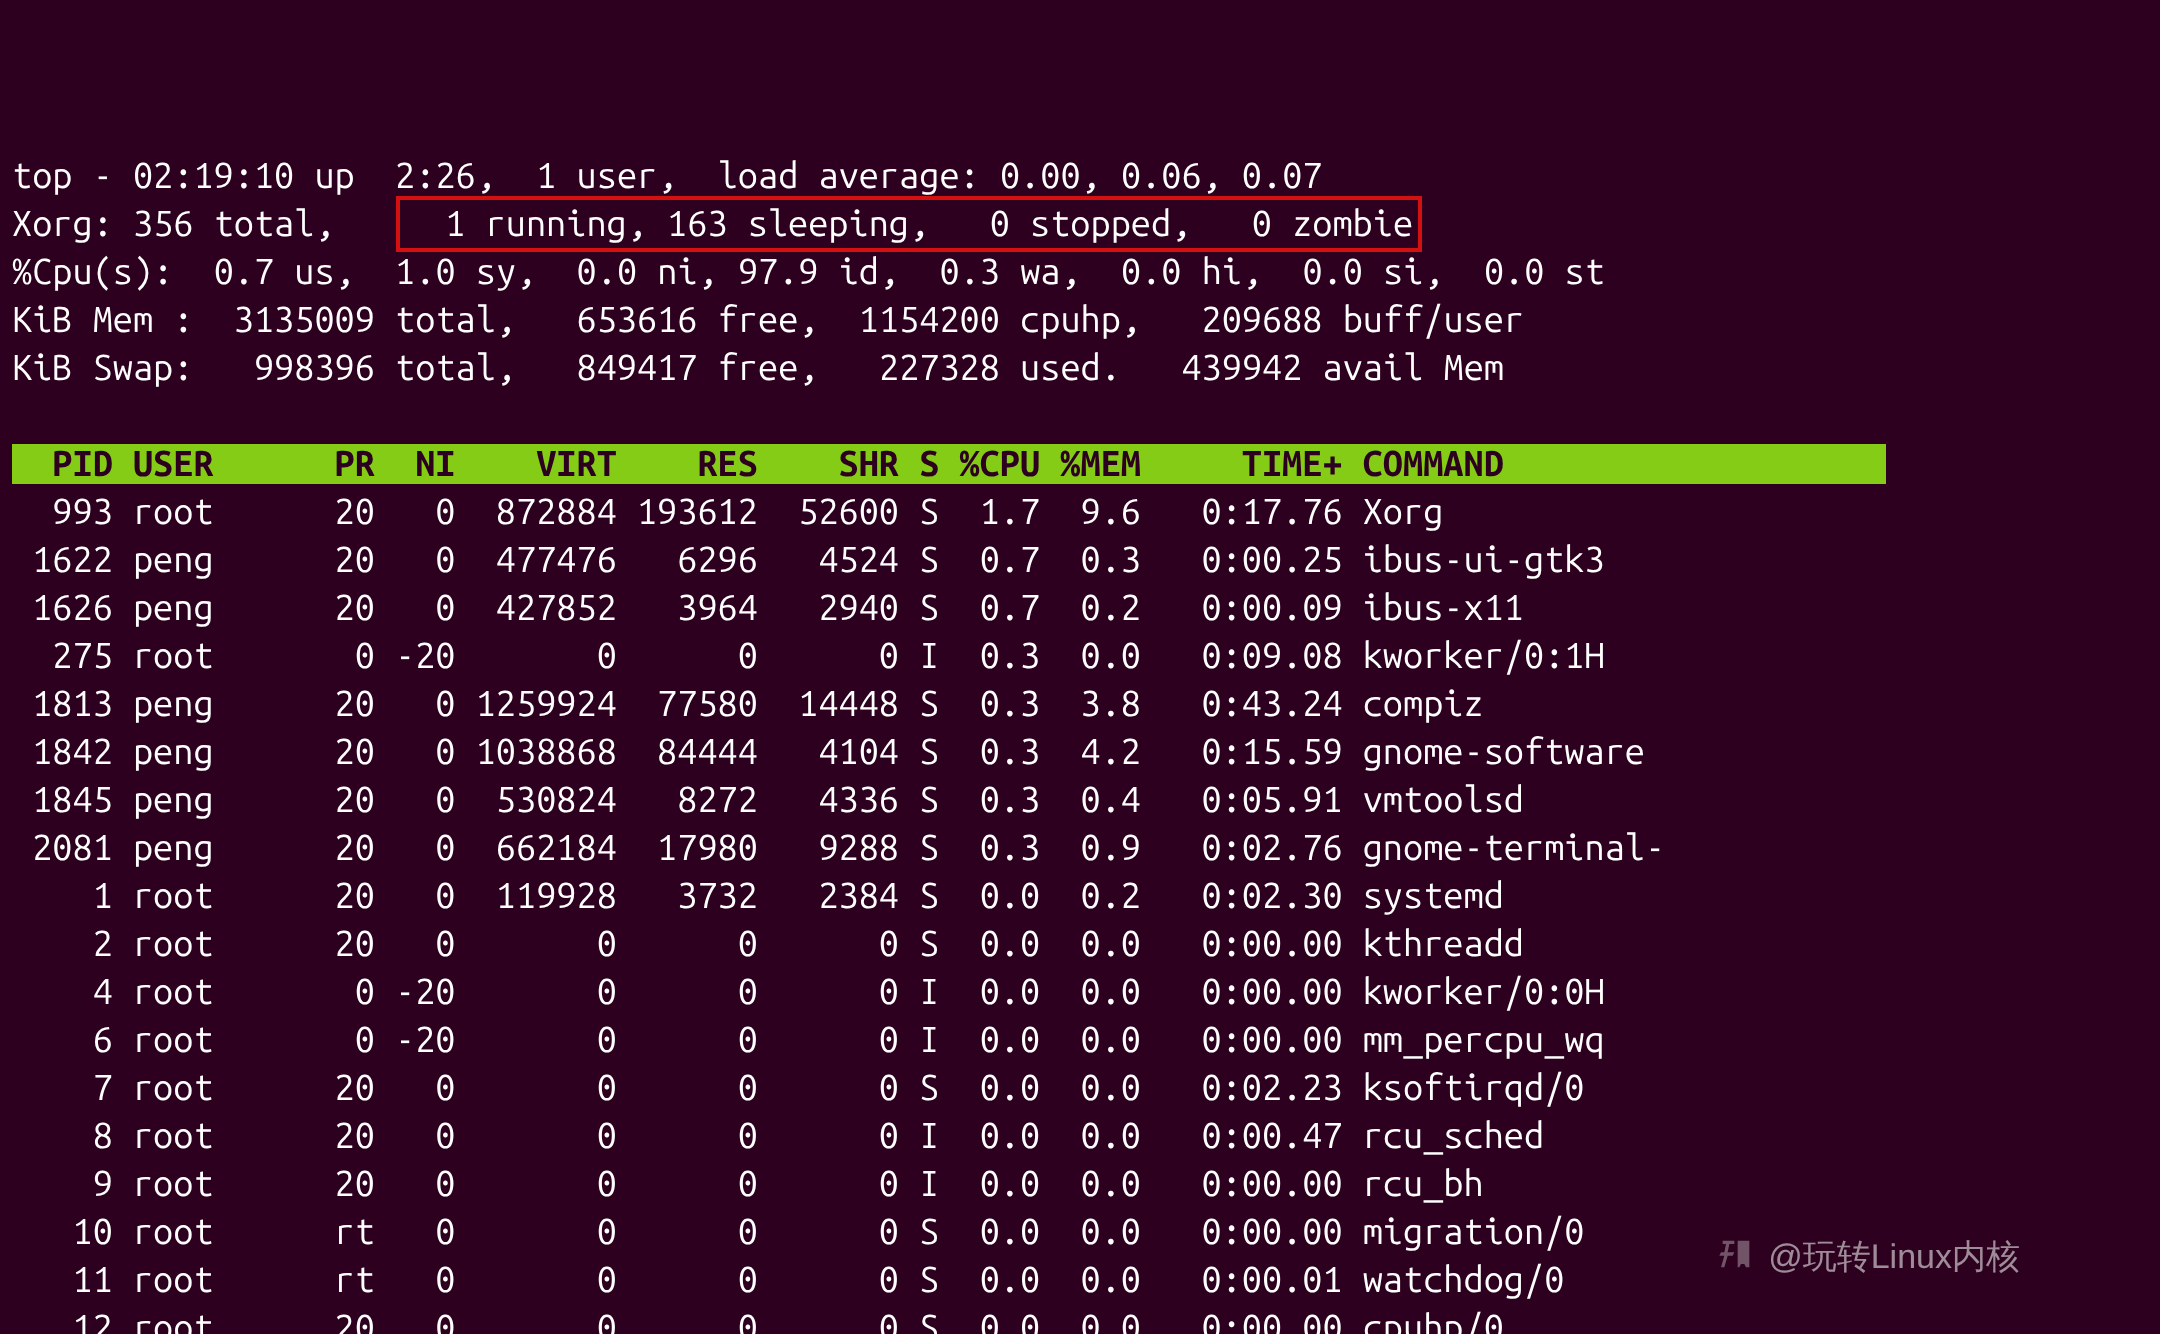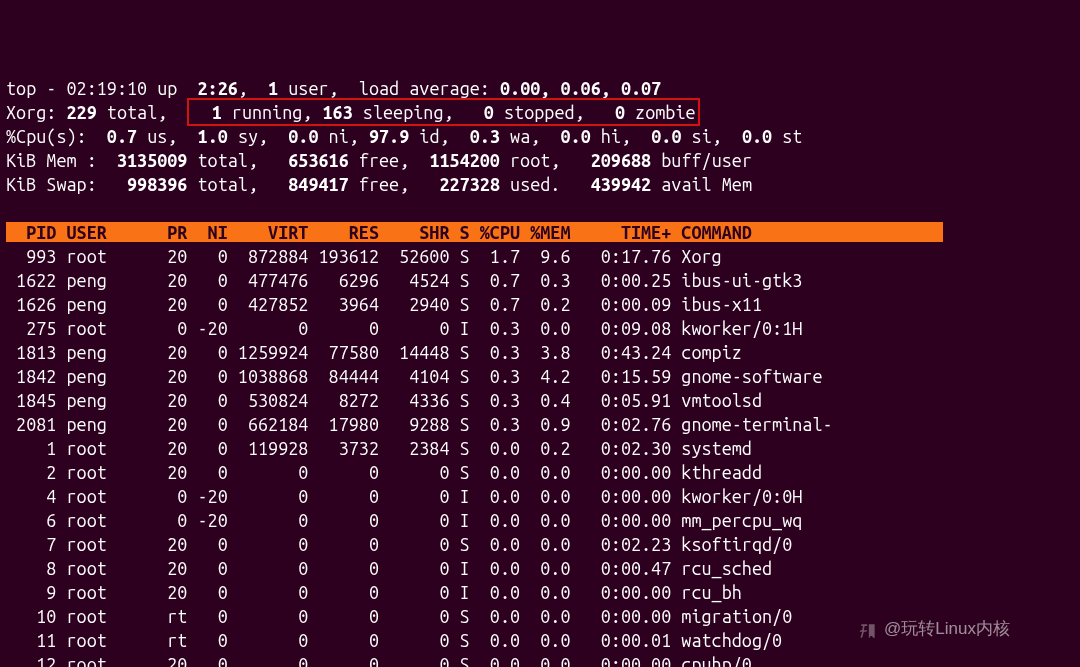--- a/index.html
+++ b/index.html
@@ -11,49 +11,49 @@
     font-size: 18px;
     line-height: 24px;
     width: 1080px;
     height: 667px;
     overflow: hidden;
     white-space: pre;
   }
   .screen {
     padding: 4px 6px;
   }
-  .bold { font-weight: bold; }
+  .bold { font-weight: normal; }
   .highlight-box {
     border: 2px solid #d41111;
     display: inline-block;
     padding: 0 2px;
-    margin: -2px 0;
+    margin: -2px 11px;
   }
-  .col-head { background: #f97316; color: #2c001e; font-weight: bold; }
+  .col-head { background: #84cc16; color: #2c001e; font-weight: bold; }
   .watermark {
     position: absolute;
     right: 70px;
     bottom: 26px;
     color: rgba(255,255,255,0.55);
     font-family: sans-serif;
     font-size: 17px;
     display: flex;
-    align-items: flex-end;
+    align-items: flex-start;
     gap: 6px;
     pointer-events: none;
   }
   .watermark svg { opacity: 0.6; }
 </style>
 </head>
 <body>
 <div class="screen">
 <span><span>top - 02:19:10 up </span><span class="bold"> 2:26</span><span>,  </span><span class="bold">1</span><span> user,  load average: </span><span class="bold">0.00, 0.06, 0.07</span></span>
-<span><span>Xorg: </span><span class="bold">229</span><span> total,  </span><span class="highlight-box"><span class="bold">  1</span><span> running, </span><span class="bold">163</span><span> sleeping,   </span><span class="bold">0</span><span> stopped,   </span><span class="bold">0</span><span> zombie</span></span></span>
+<span><span>Xorg: </span><span class="bold">356</span><span> total,  </span><span class="highlight-box"><span class="bold">  1</span><span> running, </span><span class="bold">163</span><span> sleeping,   </span><span class="bold">0</span><span> stopped,   </span><span class="bold">0</span><span> zombie</span></span></span>
 <span><span>%Cpu(s):  </span><span class="bold">0.7</span><span> us,  </span><span class="bold">1.0</span><span> sy,  </span><span class="bold">0.0</span><span> ni, </span><span class="bold">97.9</span><span> id,  </span><span class="bold">0.3</span><span> wa,  </span><span class="bold">0.0</span><span> hi,  </span><span class="bold">0.0</span><span> si,  </span><span class="bold">0.0</span><span> st</span></span>
-<span><span>KiB Mem :  </span><span class="bold">3135009</span><span> total,   </span><span class="bold">653616</span><span> free,  </span><span class="bold">1154200</span><span> root,   </span><span class="bold">209688</span><span> buff/user</span></span>
+<span><span>KiB Mem :  </span><span class="bold">3135009</span><span> total,   </span><span class="bold">653616</span><span> free,  </span><span class="bold">1154200</span><span> cpuhp,   </span><span class="bold">209688</span><span> buff/user</span></span>
 <span><span>KiB Swap:   </span><span class="bold">998396</span><span> total,   </span><span class="bold">849417</span><span> free,   </span><span class="bold">227328</span><span> used.   </span><span class="bold">439942</span><span> avail Mem </span></span>
 <span> </span>
 <span class="col-head">  PID USER      PR  NI    VIRT    RES    SHR S %CPU %MEM     TIME+ COMMAND                   </span>
 <div id="proc-rows">  993 root      20   0  872884 193612  52600 S  1.7  9.6   0:17.76 Xorg
  1622 peng      20   0  477476   6296   4524 S  0.7  0.3   0:00.25 ibus-ui-gtk3
  1626 peng      20   0  427852   3964   2940 S  0.7  0.2   0:00.09 ibus-x11
   275 root       0 -20       0      0      0 I  0.3  0.0   0:09.08 kworker/0:1H
  1813 peng      20   0 1259924  77580  14448 S  0.3  3.8   0:43.24 compiz
  1842 peng      20   0 1038868  84444   4104 S  0.3  4.2   0:15.59 gnome-software
  1845 peng      20   0  530824   8272   4336 S  0.3  0.4   0:05.91 vmtoolsd

